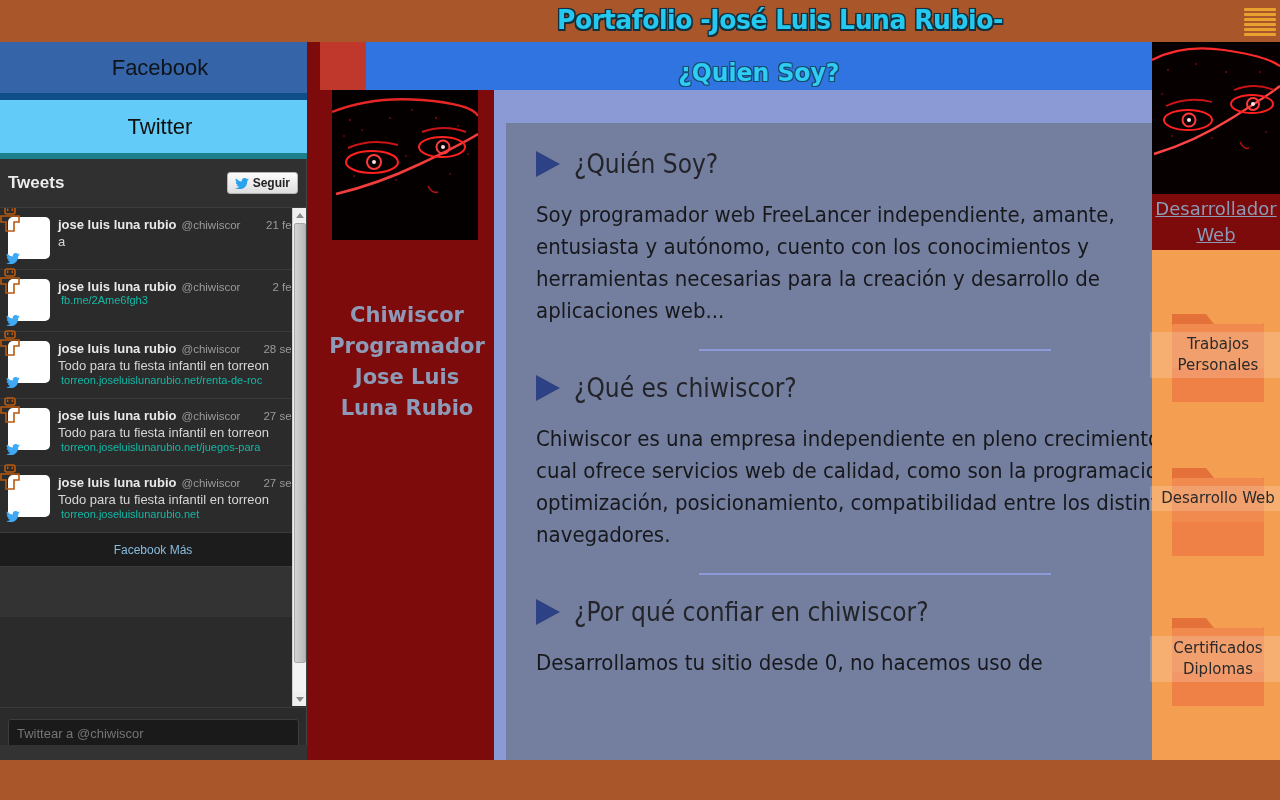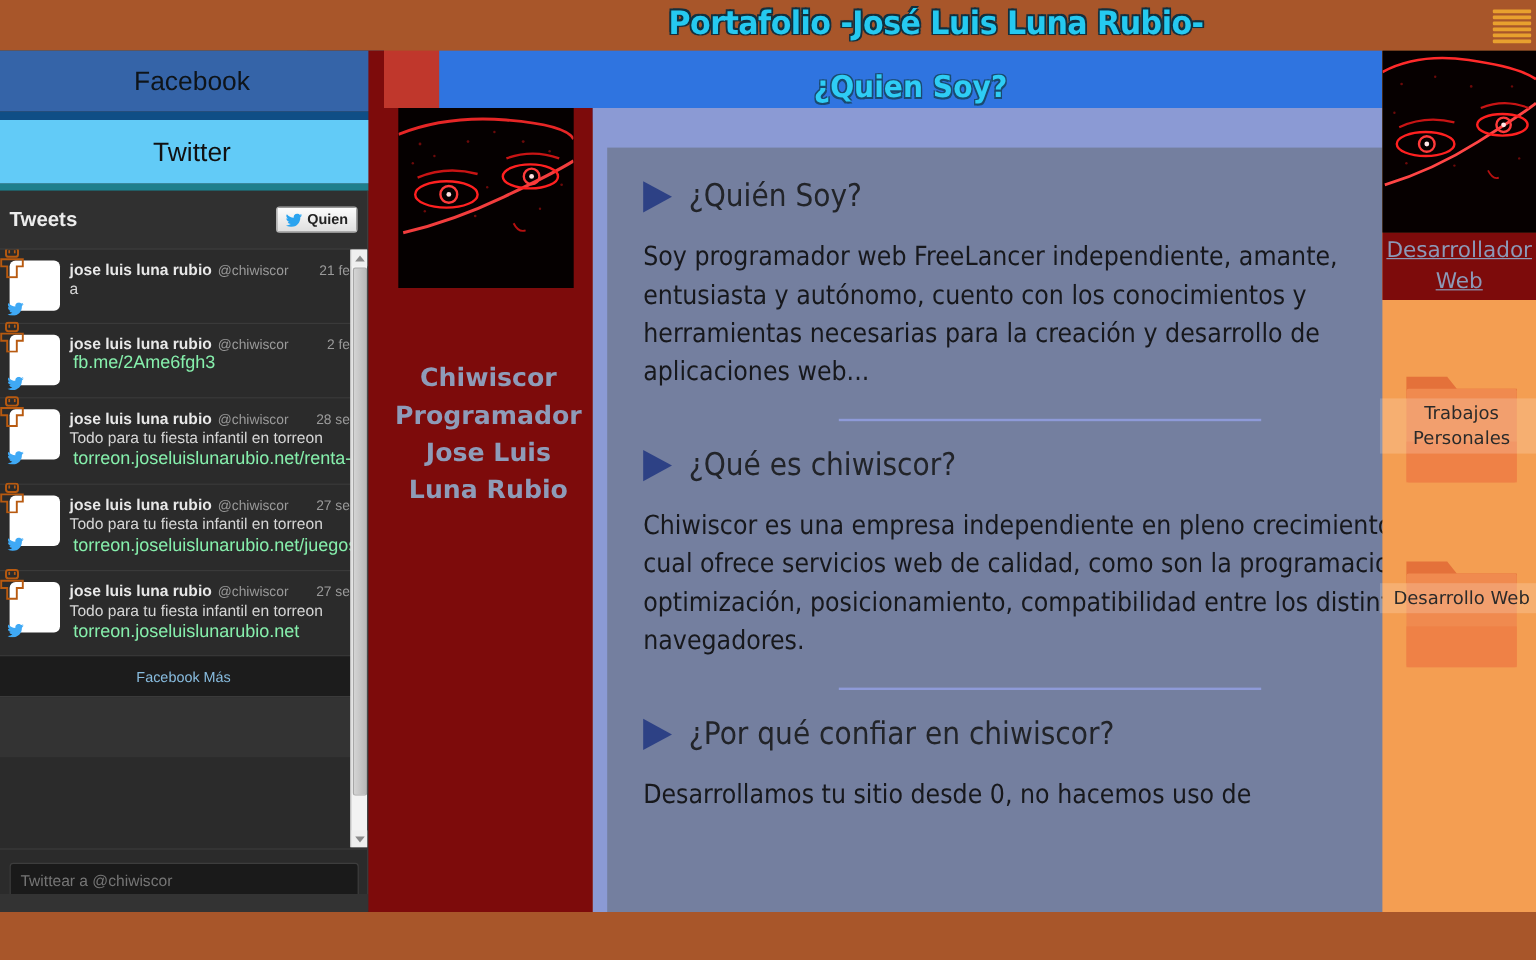--- a/index.html
+++ b/index.html
@@ -124,21 +124,21 @@
   .tw-name { font-size: 13px; font-weight: bold; color: #e8e8e8; }
   .tw-handle { font-size: 11.5px; color: #9a9a9a; }
   .tw-date {
     font-size: 11.5px; color: #9a9a9a; margin-left: auto; padding-left: 6px;
   }
   .tw-text {
     font-size: 13px; color: #d6d6d6; line-height: 1.25; margin-top: 1px;
     white-space: nowrap; overflow: hidden;
   }
   .tw-link {
-    font-size: 15px; color: #86efac; line-height: 1.25;
+    font-size: 11px; color: #14b8a6; line-height: 1.25;
     white-space: nowrap; overflow: hidden; display: block; padding-left: 3px;
   }
   .tw-more {
     height: 34px; background: #1c1c1c; color: #88bcdf;
     display: flex; align-items: center; justify-content: center;
     font-size: 12px; border-bottom: 1px solid #3a3a3a;
   }
   .tw-spacer { height: 50px; background: #333; }
   .tw-compose-zone {
     position: absolute; left: 0; bottom: 0; width: 307px; height: 52px;
@@ -445,20 +445,28 @@
 
     <div class="folder" style="top:418px">
       <svg class="folder-back" viewBox="0 0 96 100">
         <path d="M2 8 h34 l8 10 h50 v8 H2 Z" fill="#e4713a"></path>
         <rect x="2" y="18" width="92" height="78" rx="2" fill="#f08a4f"></rect>
         <rect x="2" y="62" width="92" height="34" fill="#ef7f44" opacity=".85"></rect>
       </svg>
       <div class="folder-label">Desarrollo Web</div>
     </div>
 
+    <div class="folder" style="top:568px">
+      <svg class="folder-back" viewBox="0 0 96 100">
+        <path d="M2 8 h34 l8 10 h50 v8 H2 Z" fill="#e4713a"></path>
+        <rect x="2" y="18" width="92" height="78" rx="2" fill="#f08a4f"></rect>
+        <rect x="2" y="62" width="92" height="34" fill="#ef7f44" opacity=".85"></rect>
+      </svg>
+      <div class="folder-label">Certificados Diplomas</div>
+    </div>
   </div>
 
   <div class="left-col">
 
     <div class="contacto-btn">
       <span class="contacto-icon">
         <svg viewBox="0 0 22 26" width="22" height="26">
           <rect x="1" y="1" width="20" height="24" rx="2.5" fill="none" stroke="#eef3f4" stroke-width="2"></rect>
           <rect x="4.5" y="4.5" width="7" height="8" fill="#eef3f4"></rect>
           <circle cx="8" cy="7" r="1.7" fill="#22625f"></circle>
@@ -483,21 +491,21 @@
     <div class="tw-widget">
 
       <div class="tw-head">
         <span class="tw-head-title">Tweets</span>
         <span class="tw-follow">
           <span class="tw-bird">
             <svg viewBox="0 0 16 13" width="14" height="11">
               <path d="M16 1.6a6.4 6.4 0 0 1-1.9.5A3.3 3.3 0 0 0 15.6.3a6.6 6.6 0 0 1-2.1.8A3.3 3.3 0 0 0 7.8 4a9.3 9.3 0 0 1-6.8-3.4 3.3 3.3 0 0 0 1 4.4A3.3 3.3 0 0 1 .5 4.6 3.3 3.3 0 0 0 3.2 7.9a3.3 3.3 0 0 1-1.5.1 3.3 3.3 0 0 0 3.1 2.3A6.6 6.6 0 0 1 0 11.7a9.3 9.3 0 0 0 5 1.5c6.1 0 9.4-5 9.2-9.6A6.6 6.6 0 0 0 16 1.6z" fill="#2aa3ef"></path>
             </svg>
           </span>
-          <span>Quien</span>
+          <span>Seguir</span>
         </span>
       </div>
 
       <div class="tw-stream">
 
         <div class="tweet">
           <span class="avatar-wrap">
             <span class="avatar-img">
               <svg class="avatar-bot" viewBox="0 0 26 26">
                 <rect x="8" y="1" width="10" height="7" rx="2" fill="none" stroke="#b85a10" stroke-width="1.6"></rect>

